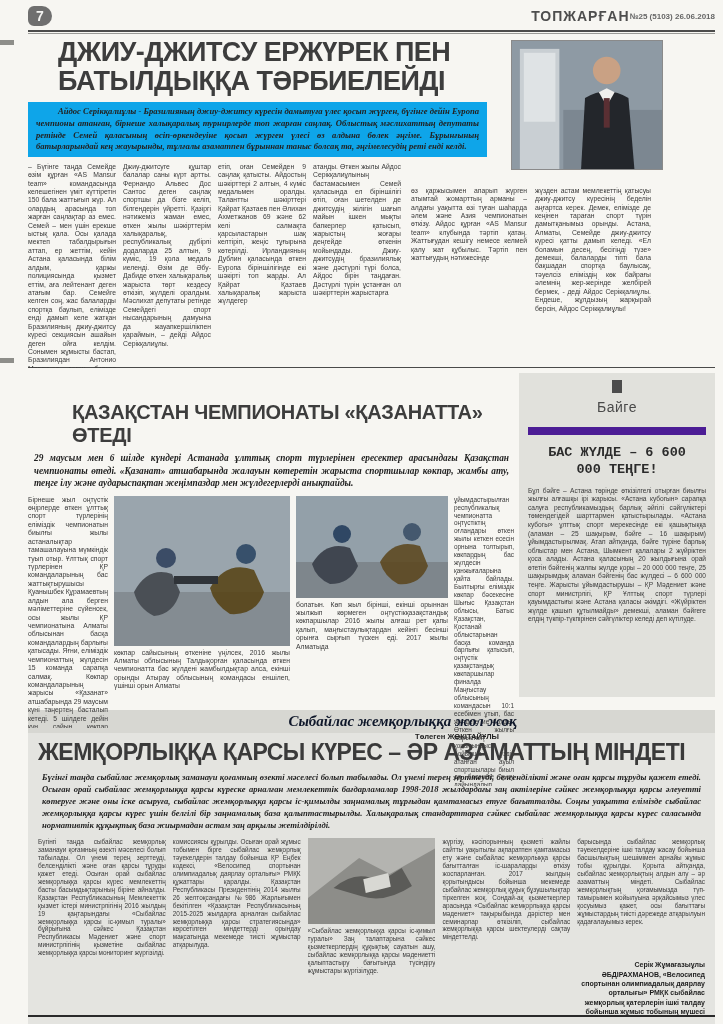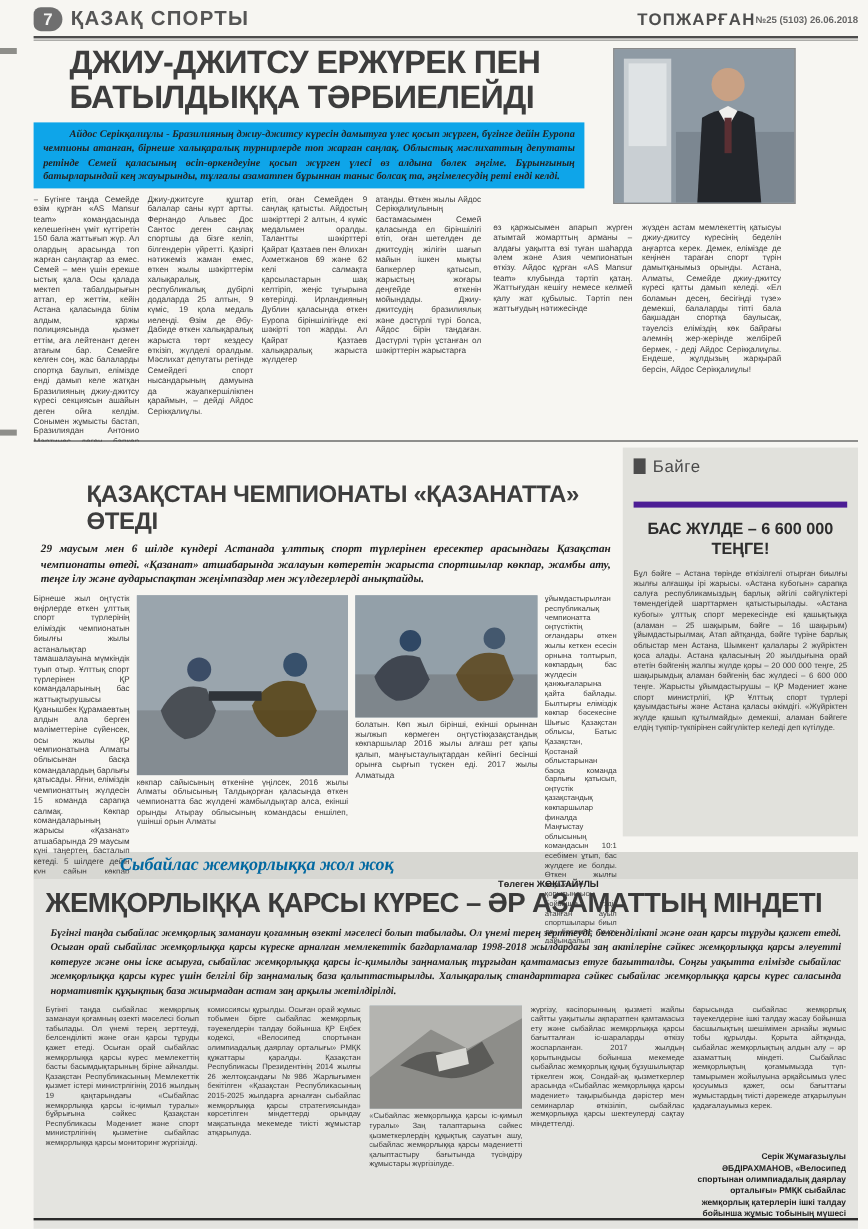--- a/index.html
+++ b/index.html
@@ -65,32 +65,32 @@
   .a2-cols { display:flex; gap:6px; height:232px; }
   .a2-cols .c1 { width:80px; flex:none; height:100%; }
   .pcol { flex:none; display:flex; flex-direction:column; gap:3px; }
   .pcolA { width:176px; } .pcolB { width:152px; }
   .pcolA .photo { height:150px; } .pcolB .photo { height:102px; }
   .pcol .col { flex:1; }
   .a2-c4 { width:60px; flex:none; font-size:6.4px; height:290px; }
   .a2-byline { font-size:7.6px; font-weight:bold; text-align:right; margin:4px 10px 0 0; color:#222; }
 
   .sidebar { flex:none; width:196px; background:#e1e1dc; padding:7px 9px; height:324px; overflow:hidden; }
-  .sb-head { display:flex; align-items:center; gap:6px; border-bottom:5px solid #4c1d95; padding-bottom:22px; }
+  .sb-head { display:flex; align-items:center; gap:6px; border-bottom:8px solid #4c1d95; padding-bottom:12px;flex-direction:column; }
   .sb-icon { width:10px; height:13px; background:#4c4c4c; display:inline-block; }
   .sb-label { font-size:14px; color:#4a4a4a; letter-spacing:0.5px; }
-  .sb-title { font-size:13.5px; font-weight:800; text-align:center; color:#2c2c2c; margin:10px 6px 8px; line-height:1.25; }
+  .sb-title { font-size:13.5px; font-weight:800; text-align:center; color:#2c2c2c; margin:10px 6px 8px; line-height:1.25;font-family:Liberation Mono, monospace; }
   .sb-lead { font-family:"Liberation Serif", serif; font-style:italic; font-weight:bold; font-size:8.4px; line-height:1.4; text-align:justify; margin-bottom:7px; color:#222; }
   .sb-body { font-size:6.6px; line-height:1.3; text-align:justify; color:#3a3a3a; }
 
   
   .kicker {
     margin-top:6px; background:#d7d7d2; padding:3px 10px 3px 72px;
     font-family:"Liberation Serif", serif; font-style:italic; font-weight:bold;
-    font-size:15px; color:#0369a1;
+    font-size:15px; color:#0f172a;text-align:center;
   }
   .a3 { background:#e4e4e0; padding:4px 10px 8px; height:292px; overflow:hidden; }
   .a3 h2 { font-size:23px; font-weight:700; color:#3a3a3a; letter-spacing:-0.5px; margin:2px 0 5px; }
   .a3-lead { font-size:8.6px; line-height:1.4; text-align:justify; margin:0 4px 7px; color:#1f1f1f; }
   .a3-cols { display:flex; gap:7px; height:186px; }
   .a3-cols > * { flex:1; min-width:0; }
   .a3-cols .col { font-size:6.4px; }
   .colwrap { display:flex; flex-direction:column; gap:3px; }
   .photoC { height:86px; flex:none; }
   .colwrap .col { flex:1; }
@@ -99,21 +99,20 @@
   .bottom-rule { position:absolute; left:28px; right:8px; bottom:7px; border-top:2px solid #2a2a2a; }
   .edge-mark { position:absolute; left:0; width:14px; height:5px; background:#8e8e8a; }
 </style>
 </head>
 <body>
 
 <div class="page">
 
   <header class="hdr">
     <span class="pnum">7</span>
-    <span class="section">ҚАЗАҚ СПОРТЫ</span>
     <span class="rubric">ТОПЖАРҒАН</span>
     <span class="issue">№25 (5103) 26.06.2018</span>
   </header>
 
   <section class="a1">
     <div class="a1-photo photo">
       <svg viewBox="0 0 152 130" preserveAspectRatio="none">
         <rect width="152" height="130" fill="#8e9aa4"></rect>
         <rect x="8" y="8" width="40" height="122" fill="#c9cfd3"></rect>
         <rect x="12" y="12" width="32" height="70" fill="#dfe3e5"></rect>

